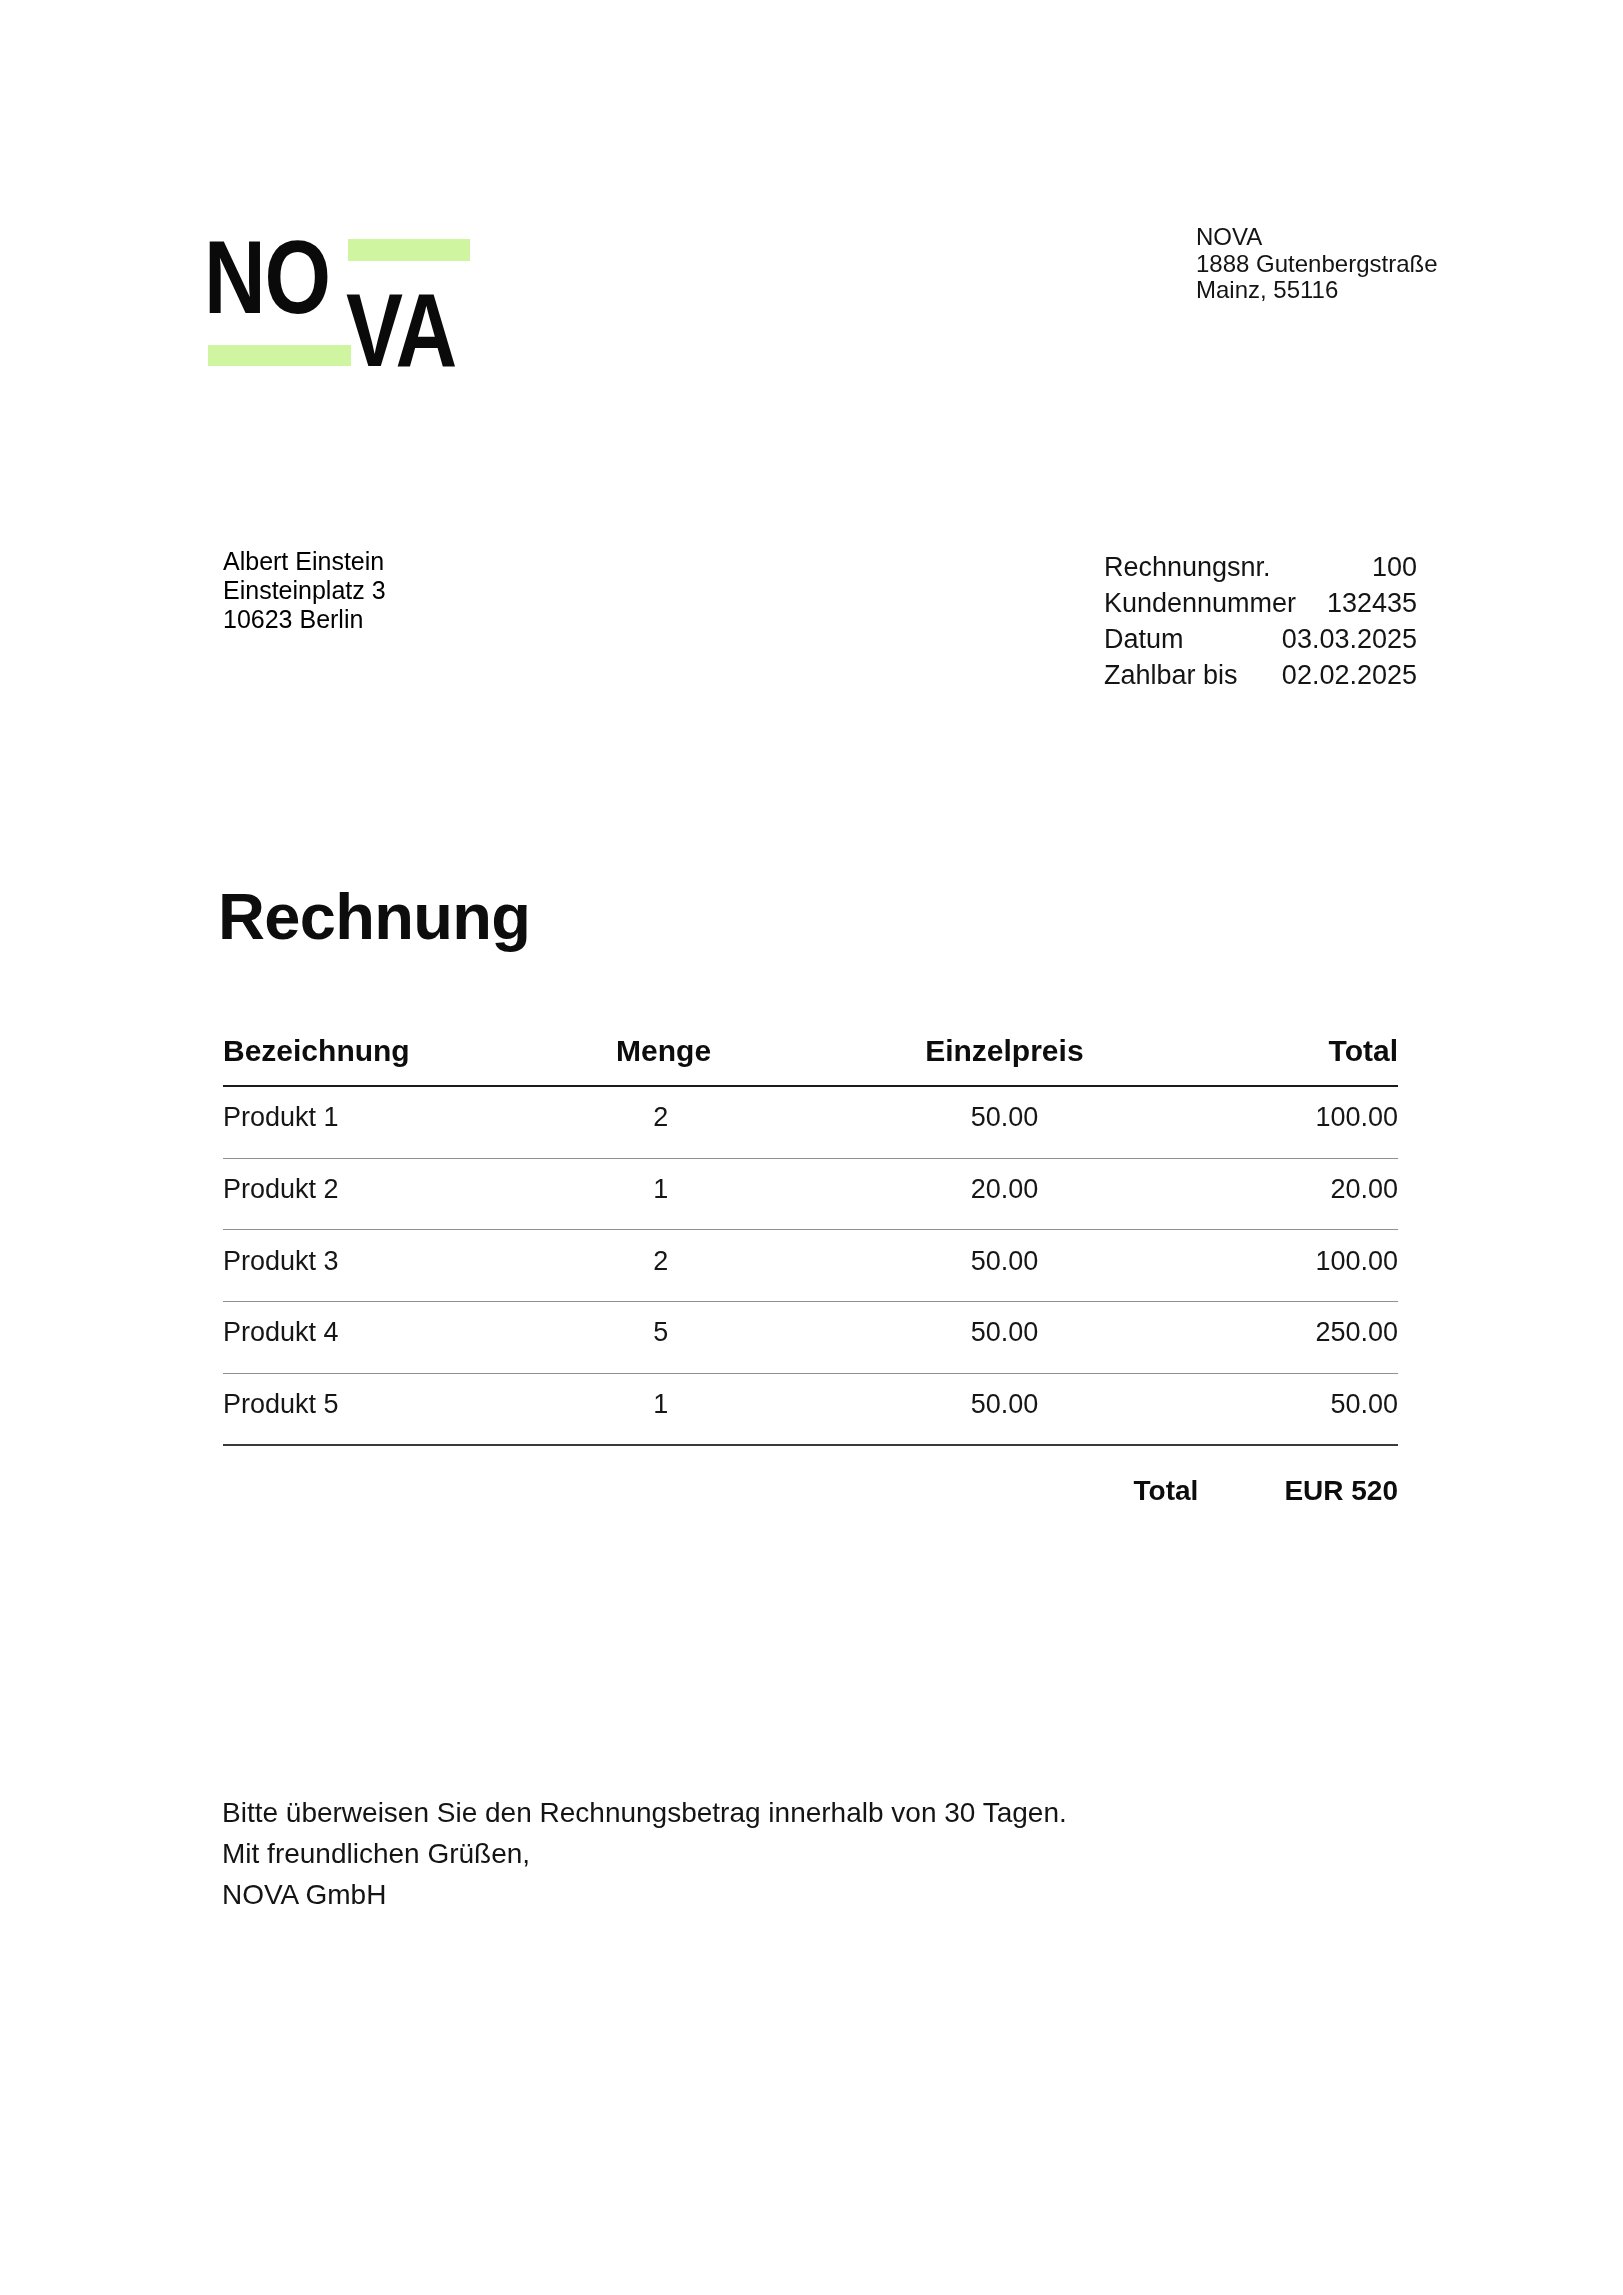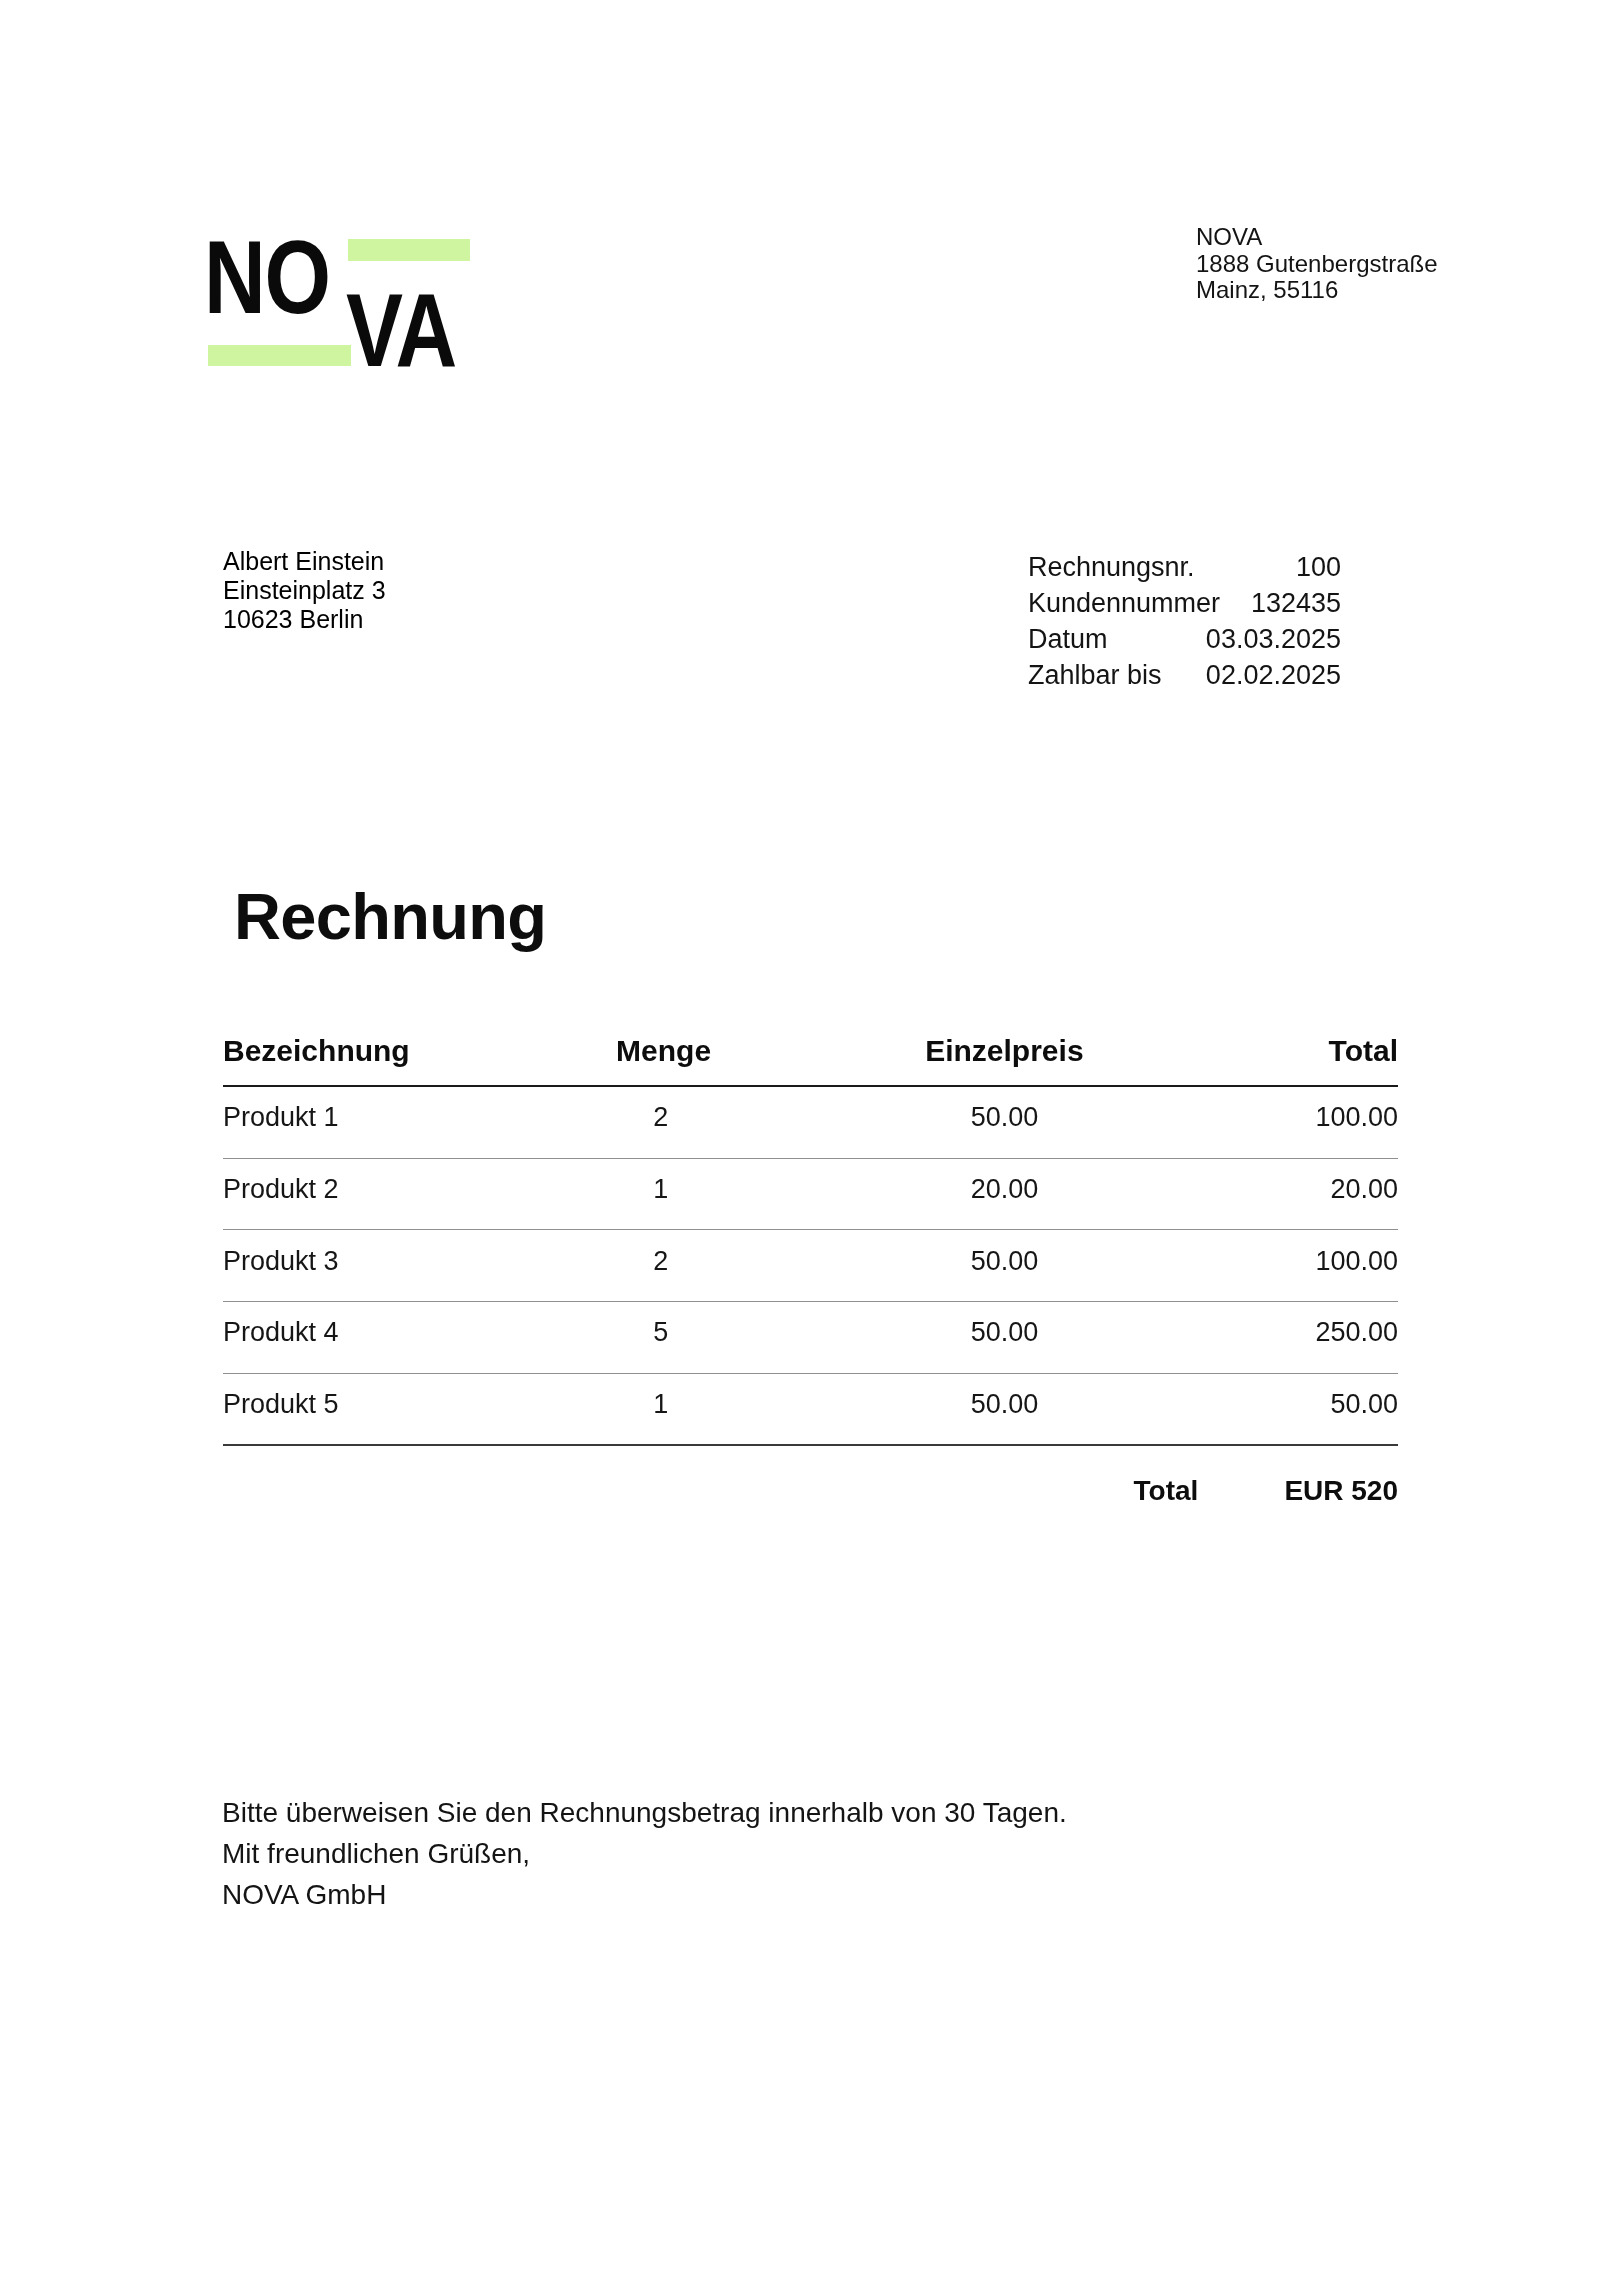--- a/index.html
+++ b/index.html
@@ -40,29 +40,29 @@
   }
 
   
   .recipient {
     position:absolute; left:223px; top:523px;
     font-size:25px; line-height:29px; color:#000000;
   }
 
   
   .meta {
-    position:absolute; left:1028px; top:525px; width:313px;
+    position:absolute; left:1104px; top:525px; width:313px;
     font-size:27px; line-height:36px; color:#141414;
   }
   .meta-row { display:flex; justify-content:space-between; align-items:baseline; }
   .meta-value { text-align:center; }
 
   
   .title {
-    position:absolute; left:234px; top:860px;
+    position:absolute; left:218px; top:860px;
     font-size:65px; font-weight:700; line-height:1;
     letter-spacing:-0.7px; color:#0d0d0d; white-space:nowrap;
   }
 
   
   .table { position:absolute; left:223px; top:1010px; width:1175px; }
   .thead {
     display:flex; font-size:30px; font-weight:700; line-height:33px;
     padding-bottom:18px; border-bottom:2.2px solid #1a1a1a; color:#0d0d0d;
   }

